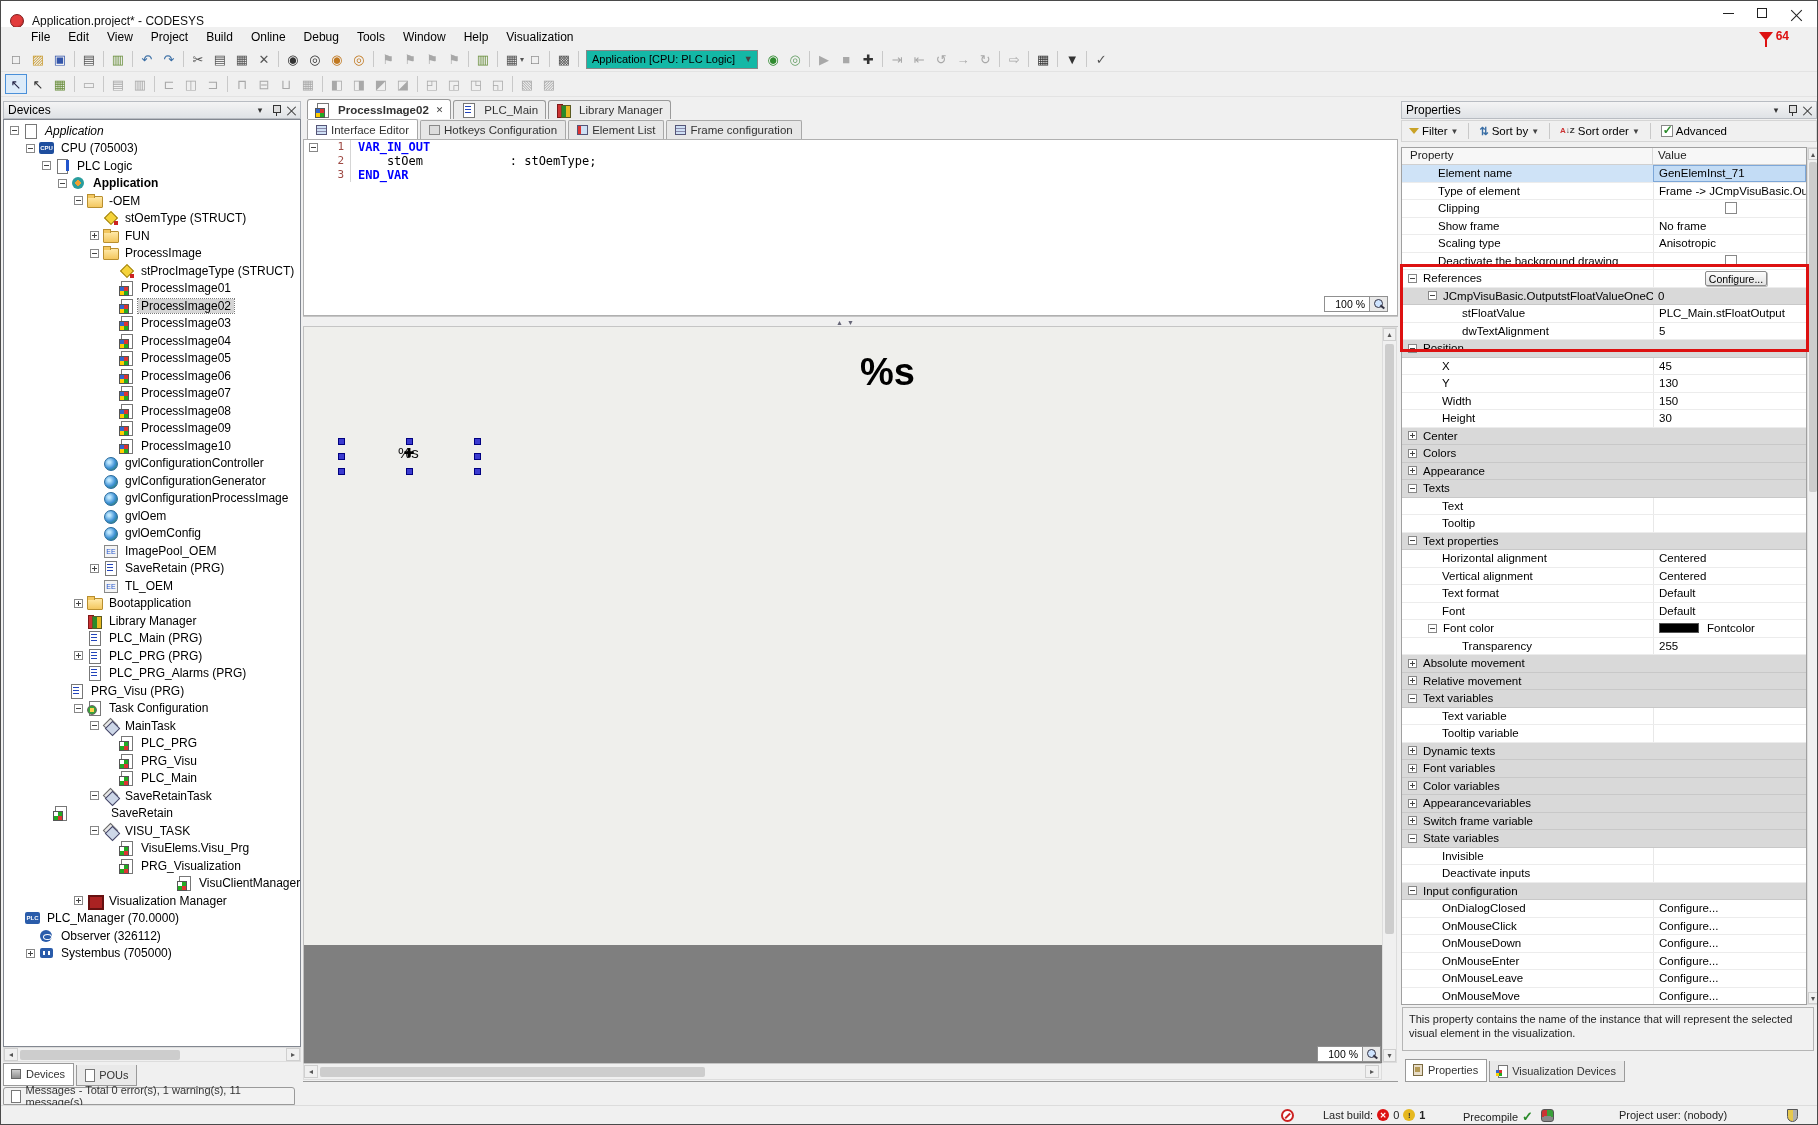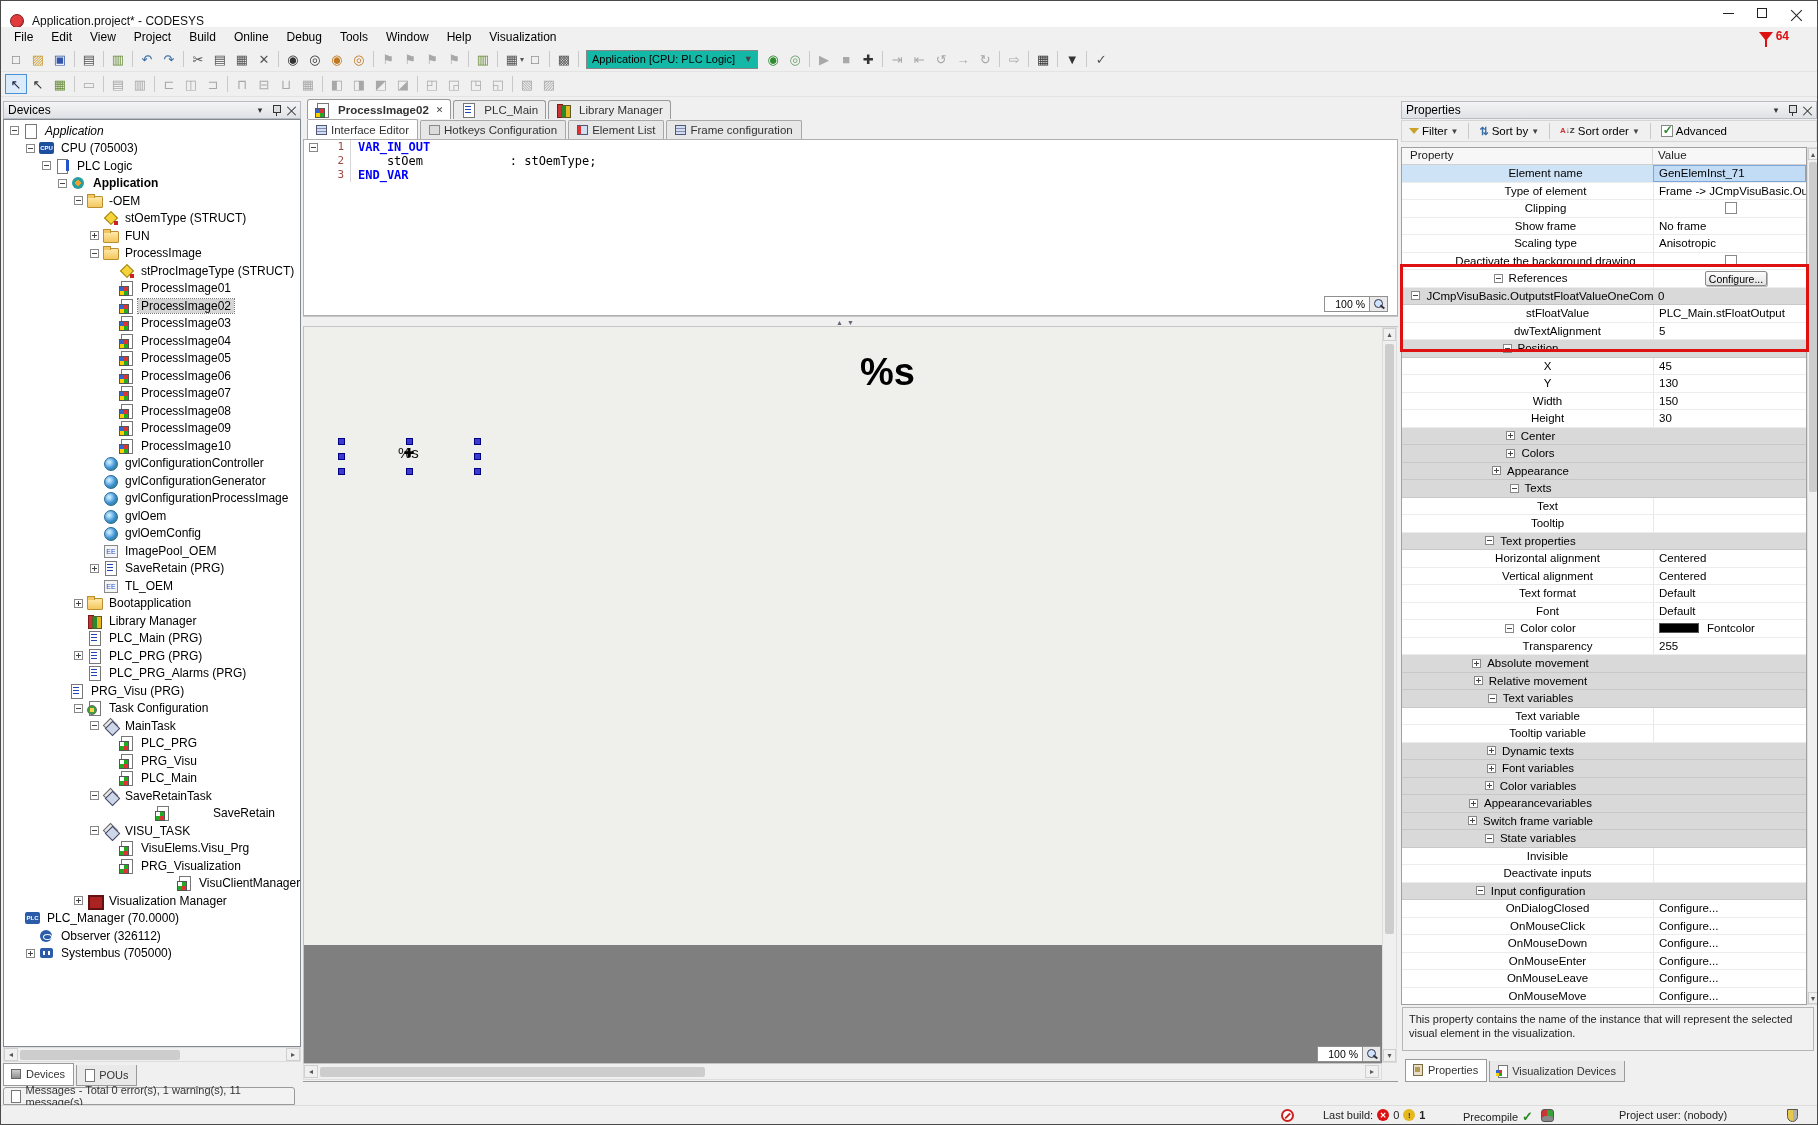--- a/index.html
+++ b/index.html
@@ -15,21 +15,21 @@
   #window-title { font-size:12px; color:#111; }
   .wctl { width:34px; height:22px; display:flex; align-items:center; justify-content:center; }
   #win-btns { position:absolute; right:4px; top:1px; display:flex; }
   .min-glyph { width:11px; height:1px; background:#222; }
   .max-glyph { width:10px; height:10px; border:1px solid #222; }
   .close-glyph { position:relative; width:11px; height:11px; }
   .close-glyph::before,.close-glyph::after { content:""; position:absolute; left:5px; top:0; width:1px; height:15px; background:#222; }
   .close-glyph::before { transform:rotate(45deg); } .close-glyph::after { transform:rotate(-45deg); }
 
   
-  #menubar { left:0; top:26px; width:100%; height:20px; background:#f0f0f0; display:flex; align-items:center; padding-left:4px; }
+  #menubar { left:0; top:26px; width:100%; height:20px; background:#f0f0f0; display:flex; align-items:center; padding-left:21px; }
   .mitem { padding:2px 9px; cursor:default; }
   #notif { position:absolute; right:28px; top:28px; display:flex; align-items:center; gap:3px; }
   .funnel { width:0; height:0; border-left:7px solid transparent; border-right:7px solid transparent; border-top:9px solid #d11; position:relative; }
   .funnel::after { content:""; position:absolute; left:-1px; top:-3px; width:2px; height:9px; background:#d11; }
   #notif-count { color:#d11; font-weight:bold; font-size:12px; }
 
   
   .toolbar { left:0; width:100%; height:25px; background:#f0f0f0; display:flex; align-items:center; padding-left:4px; border-bottom:1px solid #e3e3e3; }
   #toolbar1 { top:46px; } #toolbar2 { top:71px; }
   .tbico { width:22px; height:20px; display:flex; align-items:center; justify-content:center; font-size:13px; color:#555; border:1px solid transparent; cursor:default; }
@@ -178,21 +178,21 @@
   .az-ic .red { color:#c33; }
   .chk { width:12px; height:12px; background:#fff; border:1px solid #888; position:relative; display:inline-block; }
   .chk.checked::after { content:"✓"; position:absolute; left:1px; top:-3px; color:#2a8a2a; font-weight:bold; font-size:12px; }
 
   #props-table { left:1400px; top:146px; width:406px; height:858px; background:#fff; border:1px solid #a0a0a0; overflow:hidden; }
   #props-colhead { height:17px; background:#f7f7f7; border-bottom:1px solid #d0d0d0; display:flex; font-size:11.5px; color:#222; }
   #props-colhead .c1 { width:251px; padding:1px 0 0 8px; border-right:1px solid #d8d8d8; }
   #props-colhead .c2 { padding:1px 0 0 5px; }
   .prow { display:flex; height:17.5px; font-size:11.5px; align-items:center; border-bottom:1px solid #ececec; background:#fff; }
   .prow.gray { background:#d9d9d9; border-bottom:1px solid #c8c8c8; }
-  .prow .plabel { width:251px; display:flex; align-items:center; height:100%; overflow:hidden; white-space:nowrap; flex:none;justify-content:center; }
+  .prow .plabel { width:251px; display:flex; align-items:center; height:100%; overflow:hidden; white-space:nowrap; flex:none; }
   .prow .pvalue { flex:1; height:100%; display:flex; align-items:center; padding-left:5px; overflow:hidden; white-space:nowrap; border-left:1px solid #e8e8e8; }
   .prow.gray .pvalue { border-left:none; }
   .prow.psel { background:#cfe3f7; }
   .prow.psel .pvalue { background:#c3dcf5; border:1px solid #7da7d8; }
   .pexp { flex:none; width:9px; height:9px; border:1px solid #888; background:#fff; position:relative; margin:0 6px 0 6px; }
   .pexp::before { content:""; position:absolute; left:1px; right:1px; top:3px; height:1px; background:#444; }
   .pexp.plus::after { content:""; position:absolute; top:1px; bottom:1px; left:3px; width:1px; background:#444; } .pind1 { padding-left:36px; } .pind2 { padding-left:40px; } .pind3 { padding-left:60px; }
   .pexp.sub { margin-left:26px; }
   .cfg-btn { margin-left:46px; width:62px; height:15px; background:linear-gradient(#fdfdfd,#e3e3e3); border:1px solid #8a8a8a; border-radius:2px; font-size:10.5px; text-align:center; line-height:14px; box-shadow:1px 1px 0 #bbb; }
   .swatch { width:40px; height:10px; background:#000; border:1px solid #555; margin-right:8px; }
@@ -530,21 +530,21 @@
       <div class="tree-row" style="padding-left: 102px;">
         <span class="exp-spacer"></span>
         <span class="ticon i-poucall"></span>
         <span class="lbl">PLC_Main</span>
       </div>
       <div class="tree-row" style="padding-left: 86px;">
         <span class="exp"></span>
         <span class="ticon i-task"></span>
         <span class="lbl">SaveRetainTask</span>
       </div>
-      <div class="tree-row" style="padding-left: 102px; gap: 36px;">
+      <div class="tree-row" style=" gap: 36px;">
         <span class="exp-spacer"></span>
         <span class="ticon i-poucall"></span>
         <span class="lbl">SaveRetain</span>
       </div>
       <div class="tree-row" style="padding-left: 86px;">
         <span class="exp"></span>
         <span class="ticon i-task"></span>
         <span class="lbl">VISU_TASK</span>
       </div>
       <div class="tree-row" style="padding-left: 102px;">
@@ -940,21 +940,21 @@
           <span class="plabel pind2">
             <span>Font</span>
           </span>
           <span class="pvalue">
             <span>Default</span>
           </span>
         </div>
         <div class="prow">
           <span class="plabel">
             <span class="pexp sub"></span>
-            <span>Color color</span>
+            <span>Font color</span>
           </span>
           <span class="pvalue">
             <span class="swatch"></span>
             <span>Fontcolor</span>
           </span>
         </div>
         <div class="prow">
           <span class="plabel pind3">
             <span>Transparency</span>
           </span>

